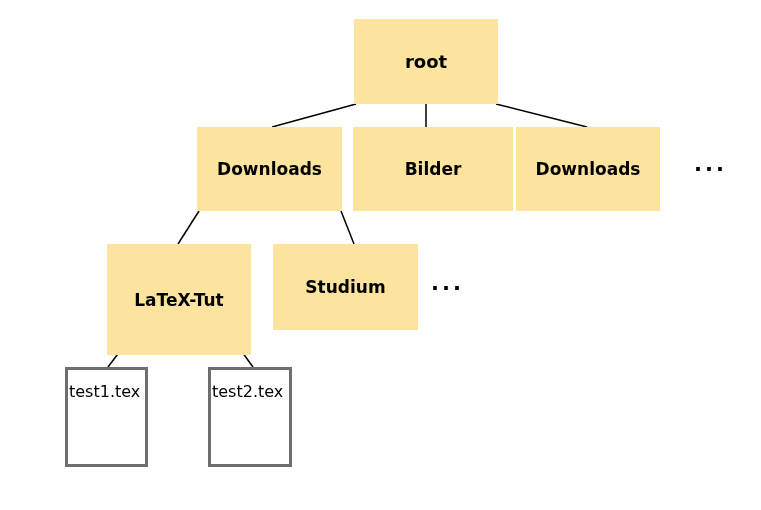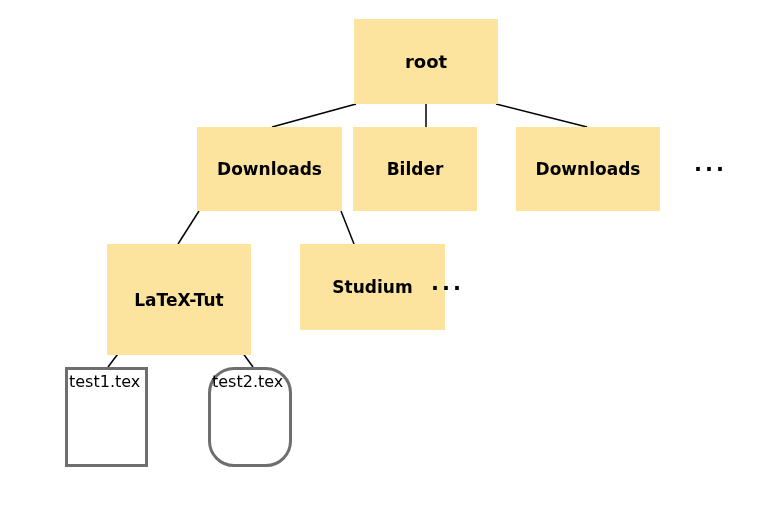--- a/index.html
+++ b/index.html
@@ -45,40 +45,40 @@
     font-size: 17px;
   }
   .folder.root { font-size: 18px; }
   .file {
     background: var(--background);
     border: 3px solid var(--file-border);
     font-size: 16px;
     font-weight: normal;
     align-items: flex-start;
     justify-content: flex-start;
-    padding: 2px 1px;
+    padding: 12px 1px;
     text-align: right;
   }
   .ellipsis {
     position: absolute;
     font-weight: bold;
     font-size: 21px;
     letter-spacing: 3px;
     line-height: 28px;
     white-space: nowrap;
   }
   
   .n-root       { left: 354px; top: 19px;  width: 144px; height: 85px; }
   .n-dokumente  { left: 197px; top: 127px; width: 145px; height: 84px; }
-  .n-bilder     { left: 353px; top: 127px; width: 124px; height: 84px; }
+  .n-bilder     { left: 353px; top: 127px; width: 160px; height: 84px; }
   .n-downloads  { left: 516px; top: 127px; width: 144px; height: 84px; }
   .n-latex-tut  { left: 107px; top: 244px; width: 144px; height: 111px; }
-  .n-studium    { left: 273px; top: 244px; width: 145px; height: 86px; margin-left: 27px; }
+  .n-studium    { left: 273px; top: 244px; width: 145px; height: 86px; }
   .n-test1      { left: 65px;  top: 367px; width: 83px;  height: 100px; }
-  .n-test2      { left: 208px; top: 367px; width: 84px;  height: 100px; border-radius: 26px; }
+  .n-test2      { left: 208px; top: 367px; width: 84px;  height: 100px; }
   .e-level2     { left: 694px; top: 150px; }
   .e-level3     { left: 431px; top: 269px; }
 </style>
 </head>
 <body>
 
 <div class="canvas">
 
   <svg class="edges" viewBox="0 0 761 510">
     <line x1="356" y1="104" x2="272" y2="127"></line>

